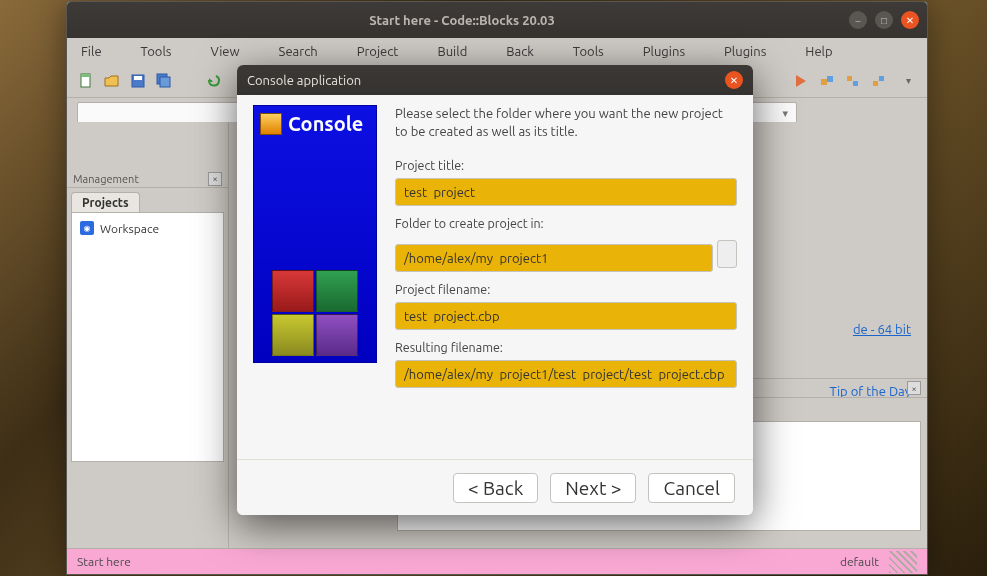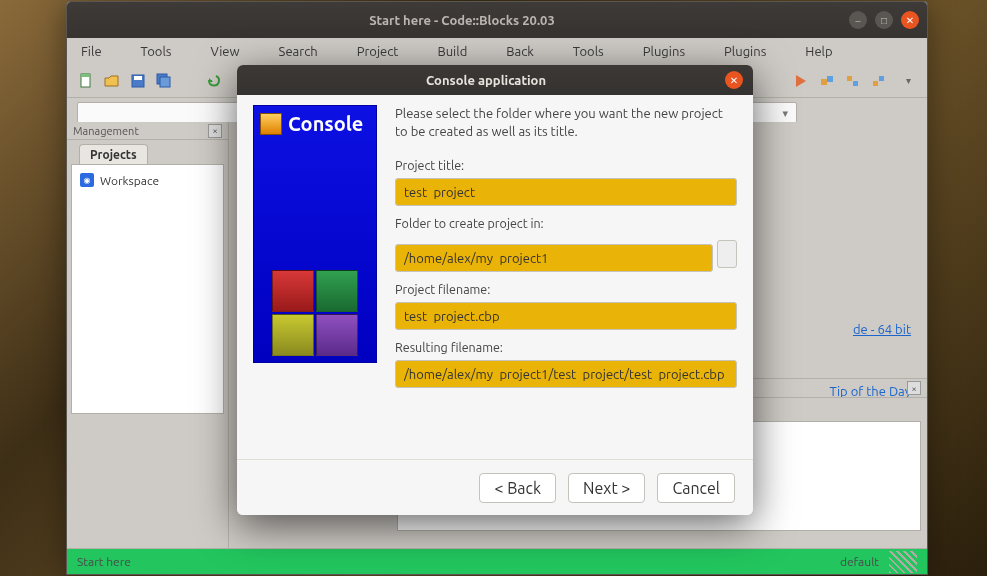--- a/index.html
+++ b/index.html
@@ -22,46 +22,46 @@
   .tb-icon { width: 18px; height: 18px; cursor: pointer; display: flex; align-items: center; justify-content: center; }
   .tb-icon svg { width: 16px; height: 16px; }
   .tb-spacer { flex: 1; }
   .tb-chev { color: #6a6660; font-size: 10px; padding: 0 6px; cursor: pointer; }
 
   .toolbar2 { height: 32px; background: #cecac5; border-bottom: 1px solid #b3afa9; display: flex; align-items: center; padding: 0 10px; gap: 8px; }
   .big-combo { flex: 1; max-width: 720px; height: 24px; background: #fafafa; border: 1px solid #b3afa9; border-radius: 2px; display: flex; align-items: center; justify-content: flex-end; padding: 0 8px; color: #777; font-size: 11px; }
 
   .body { position: absolute; top: 120px; left: 0; right: 0; bottom: 26px; background: #cecac5; }
   .mgmt { position: absolute; left: 0; top: 0; width: 162px; bottom: 0; background: #cecac5; border-right: 1px solid #b3afa9; }
-  .mgmt .hdr { height: 18px; font-size: 11px; color: #555; padding: 1px 6px; border-bottom: 1px solid #b3afa9; display: flex; align-items: center; }
+  .mgmt .hdr { height: 18px; font-size: 11px; color: #555; padding: 1px 6px; border-bottom: 1px solid #b3afa9; display: flex; align-items: center; margin-top: 48px; }
   .mgmt .hdr .x { margin-left: auto; font-size: 10px; cursor: pointer; width:14px;height:14px;border:1px solid #999;background:#ddd;display:flex;align-items:center;justify-content:center;}
-  .mgmt .tabrow { display: flex; padding: 4px 4px 0 12px; }
+  .mgmt .tabrow { display: flex; padding: 4px 4px 0 4px; }
   .mgmt .tab { background: #e9e6e1; border: 1px solid #b3afa9; border-bottom: none; border-radius: 4px 4px 0 0; padding: 3px 10px; font-size: 12px; font-weight: bold; color: #333; }
   .mgmt .tree { background: #fff; margin: 0 4px; height: 250px; border: 1px solid #b3afa9; padding: 6px; font-size: 12px; color: #333; }
   .tree-item { display: flex; align-items: center; gap: 6px; padding: 2px; }
   .tree-item .ic { width: 14px; height: 14px; background: #2b6adf; border-radius: 2px; display:flex;align-items:center;justify-content:center;color:#fff;font-size:8px;}
 
   .main-area { position: absolute; left: 162px; right: 0; top: 0; bottom: 0; }
   .main-area .link { position: absolute; color: #1a66cc; text-decoration: underline; font-size: 13px; cursor: pointer; }
 
   .bottom-panel { position: absolute; left: 162px; right: 0; bottom: 0; height: 170px; }
   .bottom-panel .bp-hdr { height: 20px; border-top: 1px solid #b3afa9; border-bottom: 1px solid #b3afa9; display:flex; align-items:center; padding: 0 6px; font-size:11px; color:#555;}
   .bottom-panel .bp-hdr .x { margin-left:auto; font-size:10px;cursor:pointer;width:14px;height:14px;border:1px solid #999;background:#ddd;display:flex;align-items:center;justify-content:center;}
   .bottom-panel .bp-tabs { display:flex; padding: 2px 6px; gap:4px; font-size:12px;}
   .bottom-panel .bp-tab { background:#e9e6e1; border:1px solid #b3afa9; padding:2px 8px; border-radius:3px;}
   .bottom-panel .bp-body { background:#fff; margin: 0 6px; height: 110px; border:1px solid #b3afa9; font-size:11px; color:#444; padding: 2px 4px; line-height:1.15; overflow:hidden;}
 
-  .statusbar { position: absolute; bottom: 0; left: 0; right: 0; height: 26px; background: #22c55e; border-top: 1px solid #b3afa9; display: flex; align-items: center; padding: 0 10px; font-size: 12px; color: #4a4a4a; }
+  .statusbar { position: absolute; bottom: 0; left: 0; right: 0; height: 26px; background: #f9a8d4; border-top: 1px solid #b3afa9; display: flex; align-items: center; padding: 0 10px; font-size: 12px; color: #4a4a4a; }
   .statusbar .sep-left { flex:1; }
   .statusbar .grip { width: 28px; height: 22px; background: repeating-linear-gradient(45deg, #b0aca5, #b0aca5 2px, transparent 2px, transparent 5px); margin-left: 10px;}
 
   
   .dialog { position: absolute; left: 237px; top: 65px; width: 516px; height: 450px; background: #f6f6f6; border-radius: 6px; box-shadow: 0 10px 40px rgba(0,0,0,0.6); overflow: hidden; z-index: 50; }
   .dialog .dtb { height: 30px; background: linear-gradient(#3c3835, #343230); display: flex; align-items: center; padding: 0 10px; color: #e6e2dc; font-size: 13px; }
-  .dialog .dtb .dtitle { flex:1; text-align:center; font-weight: bold;}
+  .dialog .dtb .dtitle { flex:1; text-align:left; font-weight: normal;}
   .dtb .dclose { width:18px; height:18px; border-radius:9px; background:#e95420; color:#fff; display:flex;align-items:center;justify-content:center; font-size:10px; cursor:pointer;}
   .dialog .dbody { display:flex; padding: 10px 16px 0 16px; gap: 18px; height: 368px; }
   .dialog .dside { width: 124px; height: 258px; background: #0a0adf; background: linear-gradient(#0c10e2, #0000c0); border: 1px solid #0000a0; position: relative; }
   .dside .stitle { color:#fff; font-weight:bold; font-size:20px; padding: 6px 6px; display:flex; align-items:center; gap:6px;}
   .dside .stitle .sic { width:22px; height:22px; background: linear-gradient(#ffd060, #e08000); border:1px solid #805000; }
   .dside .cubes { position:absolute; bottom: 6px; left: 0; right:0; height: 110px; display:flex; flex-wrap:wrap; align-content:flex-end; justify-content:center; gap:2px; padding: 0 14px;}
   .cube { width:42px; height:42px; border:1px solid rgba(0,0,0,0.4); }
   .cube.r { background: linear-gradient(#d83838, #9a1a1a); }
   .cube.g { background: linear-gradient(#30a050, #1a6a30); }
   .cube.y { background: linear-gradient(#c8c830, #8a8a20); }
@@ -69,21 +69,21 @@
 
   .dform { flex: 1; display:flex; flex-direction:column; gap: 6px; color: #444; font-size: 13px; }
   .dform .intro { color: #444; margin-bottom: 8px; line-height: 1.35;}
   .dform label { font-size: 12.5px; color:#444; margin-top: 4px;}
   .frow { display:flex; gap:4px; align-items:center;}
   .dform input[type=text] { height: 28px; border: 1px solid #c6c2bd; border-radius: 3px; padding: 0 8px; font-size: 13px; color: #333; background:#eab308; width: 100%; }
   .dform input.short { flex:1;margin-top:8px; }
   .browse-btn { width: 20px; height: 28px; border:1px solid #c6c2bd; background:#eee; border-radius:3px; cursor:pointer;}
 
   .dialog .dfooter { position:absolute; bottom:0; left:0; right:0; height: 56px; border-top: 1px solid #e0dcd6; display:flex; align-items:center; justify-content:flex-end; gap: 12px; padding: 0 18px; background:#f6f6f6;}
-  .btn { min-width: 74px; height: 30px; border:1px solid #c6c2bd; border-radius:4px; background:#fff; font-size:16px; color:#333; cursor:pointer; padding: 0 14px;}
+  .btn { min-width: 74px; height: 30px; border:1px solid #c6c2bd; border-radius:4px; background:#fff; font-size:19px; color:#333; cursor:pointer; padding: 0 14px;}
 </style>
 </head>
 <body>
 
 <div class="window">
   <div class="titlebar">
     <span class="title">Start here - Code::Blocks 20.03</span>
     <div class="wc">
       <div class="wc-btn">–</div>
       <div class="wc-btn">□</div>

